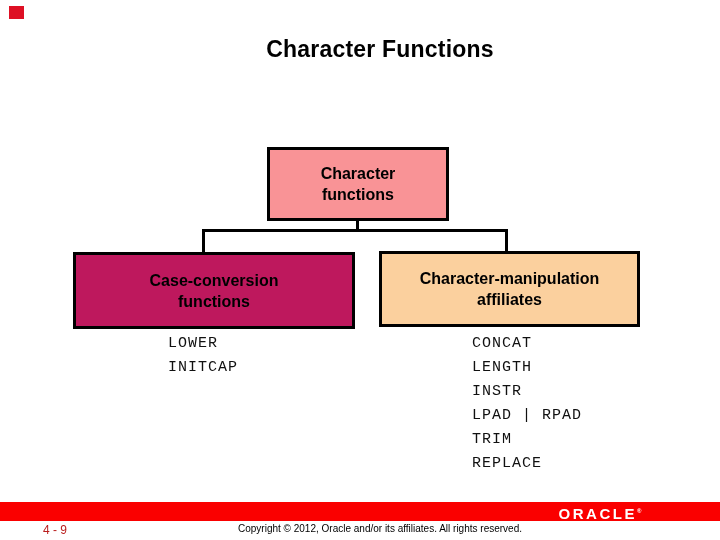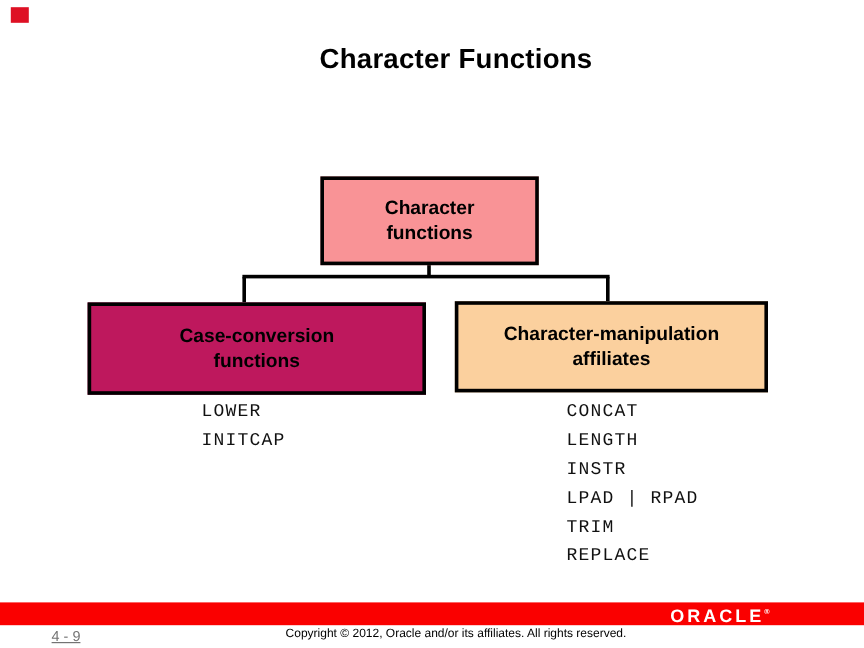--- a/index.html
+++ b/index.html
@@ -79,22 +79,21 @@
   }
   .oracle-logo sup {
     font-size: 6px;
     letter-spacing: 0;
     vertical-align: super;
   }
   .page-label {
     position: absolute;
     left: 43px; top: 523px;
     font-size: 12px;
-    color: #737373;
-    text-decoration: underline;
+    color: #b91c1c;
   }
   .copyright {
     position: absolute;
     left: 0; right: 0; top: 523px;
     text-align: center;
     font-size: 10px;
     color: #000000;
   }
 </style>
 </head>

